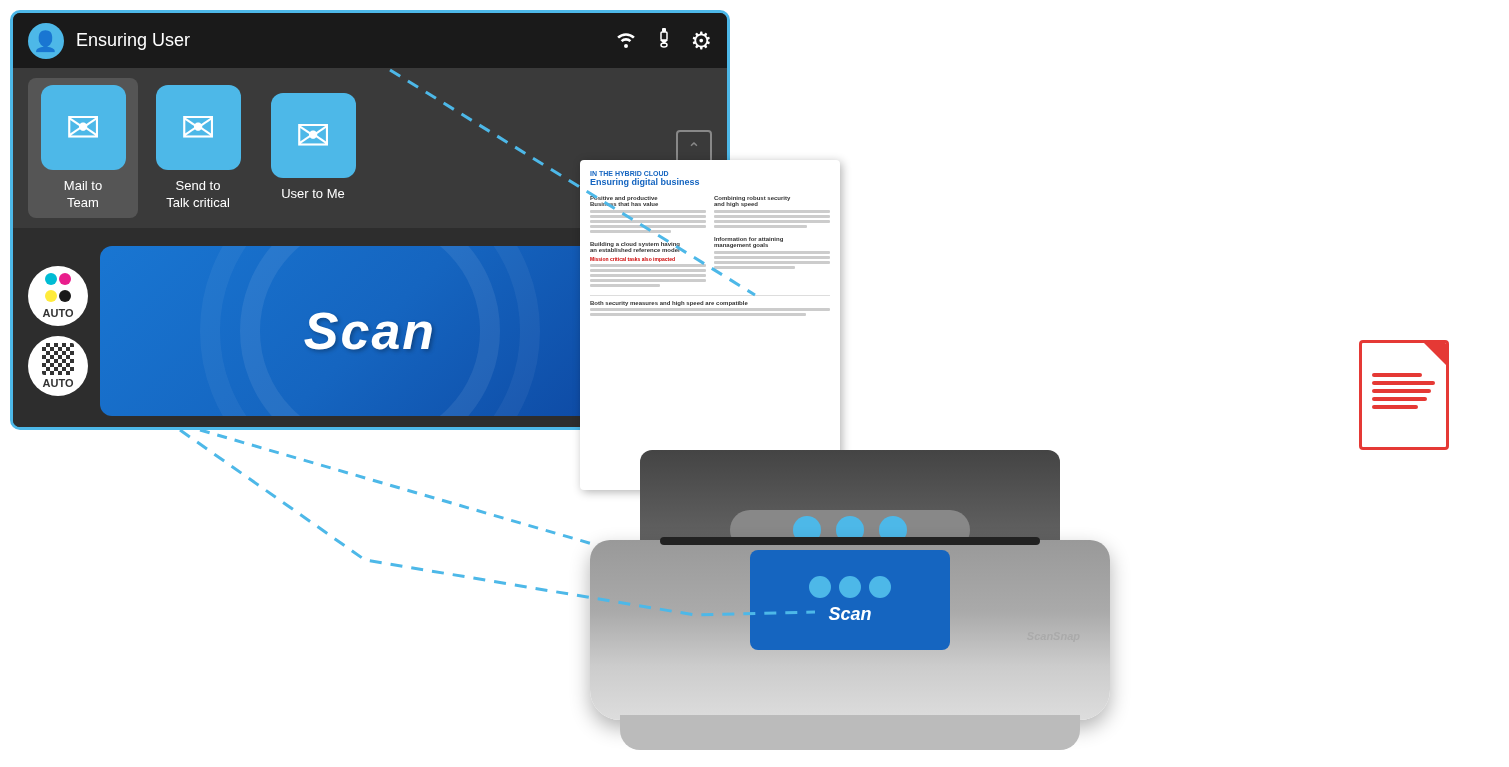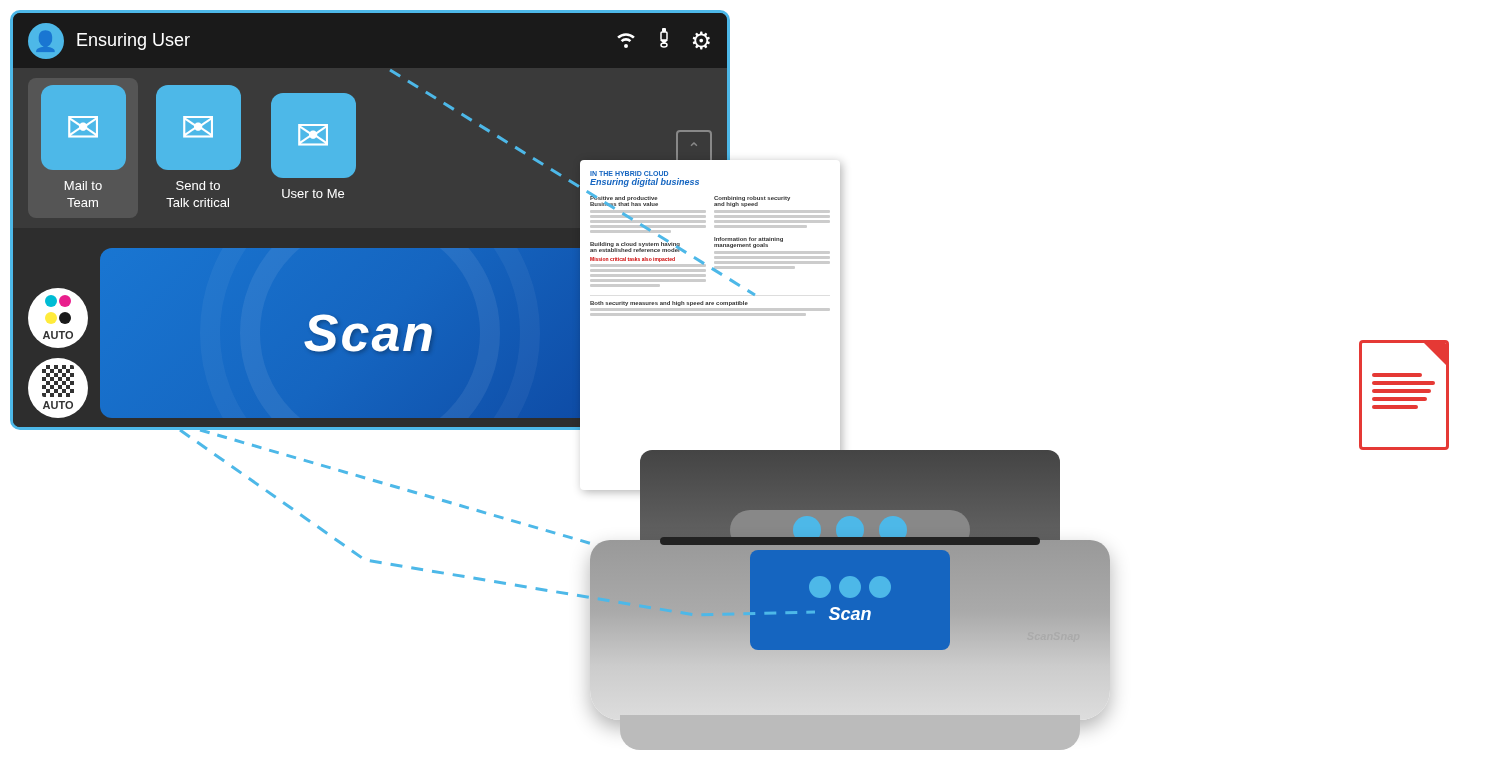--- a/index.html
+++ b/index.html
@@ -128,21 +128,21 @@
       color: #888;
       font-size: 16px;
       cursor: pointer;
     }
 
     
     .scan-area {
       background: #2d2d2d;
       height: 205px;
       display: flex;
-      align-items: flex-end;
+      align-items: center;
       padding: 15px;
       gap: 12px;
     }
 
     .side-icons {
       display: flex;
       flex-direction: column;
       gap: 10px;
     }
 
@@ -447,21 +447,21 @@
       </div>
     </div>
   </div>
 </div>
 
 <div style="position:absolute; top:160px; left:590px; width:520px; height:590px;">
 
   <div class="paper-in-scanner" style="position:absolute; top:0; left:120px; width:260px; height:330px;">
     <div class="paper-content">
       <div style="font-size:7px; font-weight:bold; color:#1565c0;">IN THE HYBRID CLOUD</div>
-      <div style="font-size:9px; font-weight:bold; color:#1565c0; font-style:italic; margin-bottom:8px;">Ensuring digital business</div>
+      <div style="font-size:9px; font-weight:bold; color:#1565c0; margin-bottom:8px;">Ensuring digital business</div>
 
       <div class="paper-two-col">
         <div class="paper-col">
           <div style="font-size:6px; font-weight:bold; color:#333; margin-bottom:3px;">Positive and productive<br>Business that has value</div>
           <div class="paper-text-line"></div>
           <div class="paper-text-line"></div>
           <div class="paper-text-line"></div>
           <div class="paper-text-line"></div>
           <div class="paper-text-line" style="width:70%"></div>
           <div style="height:6px;"></div>

